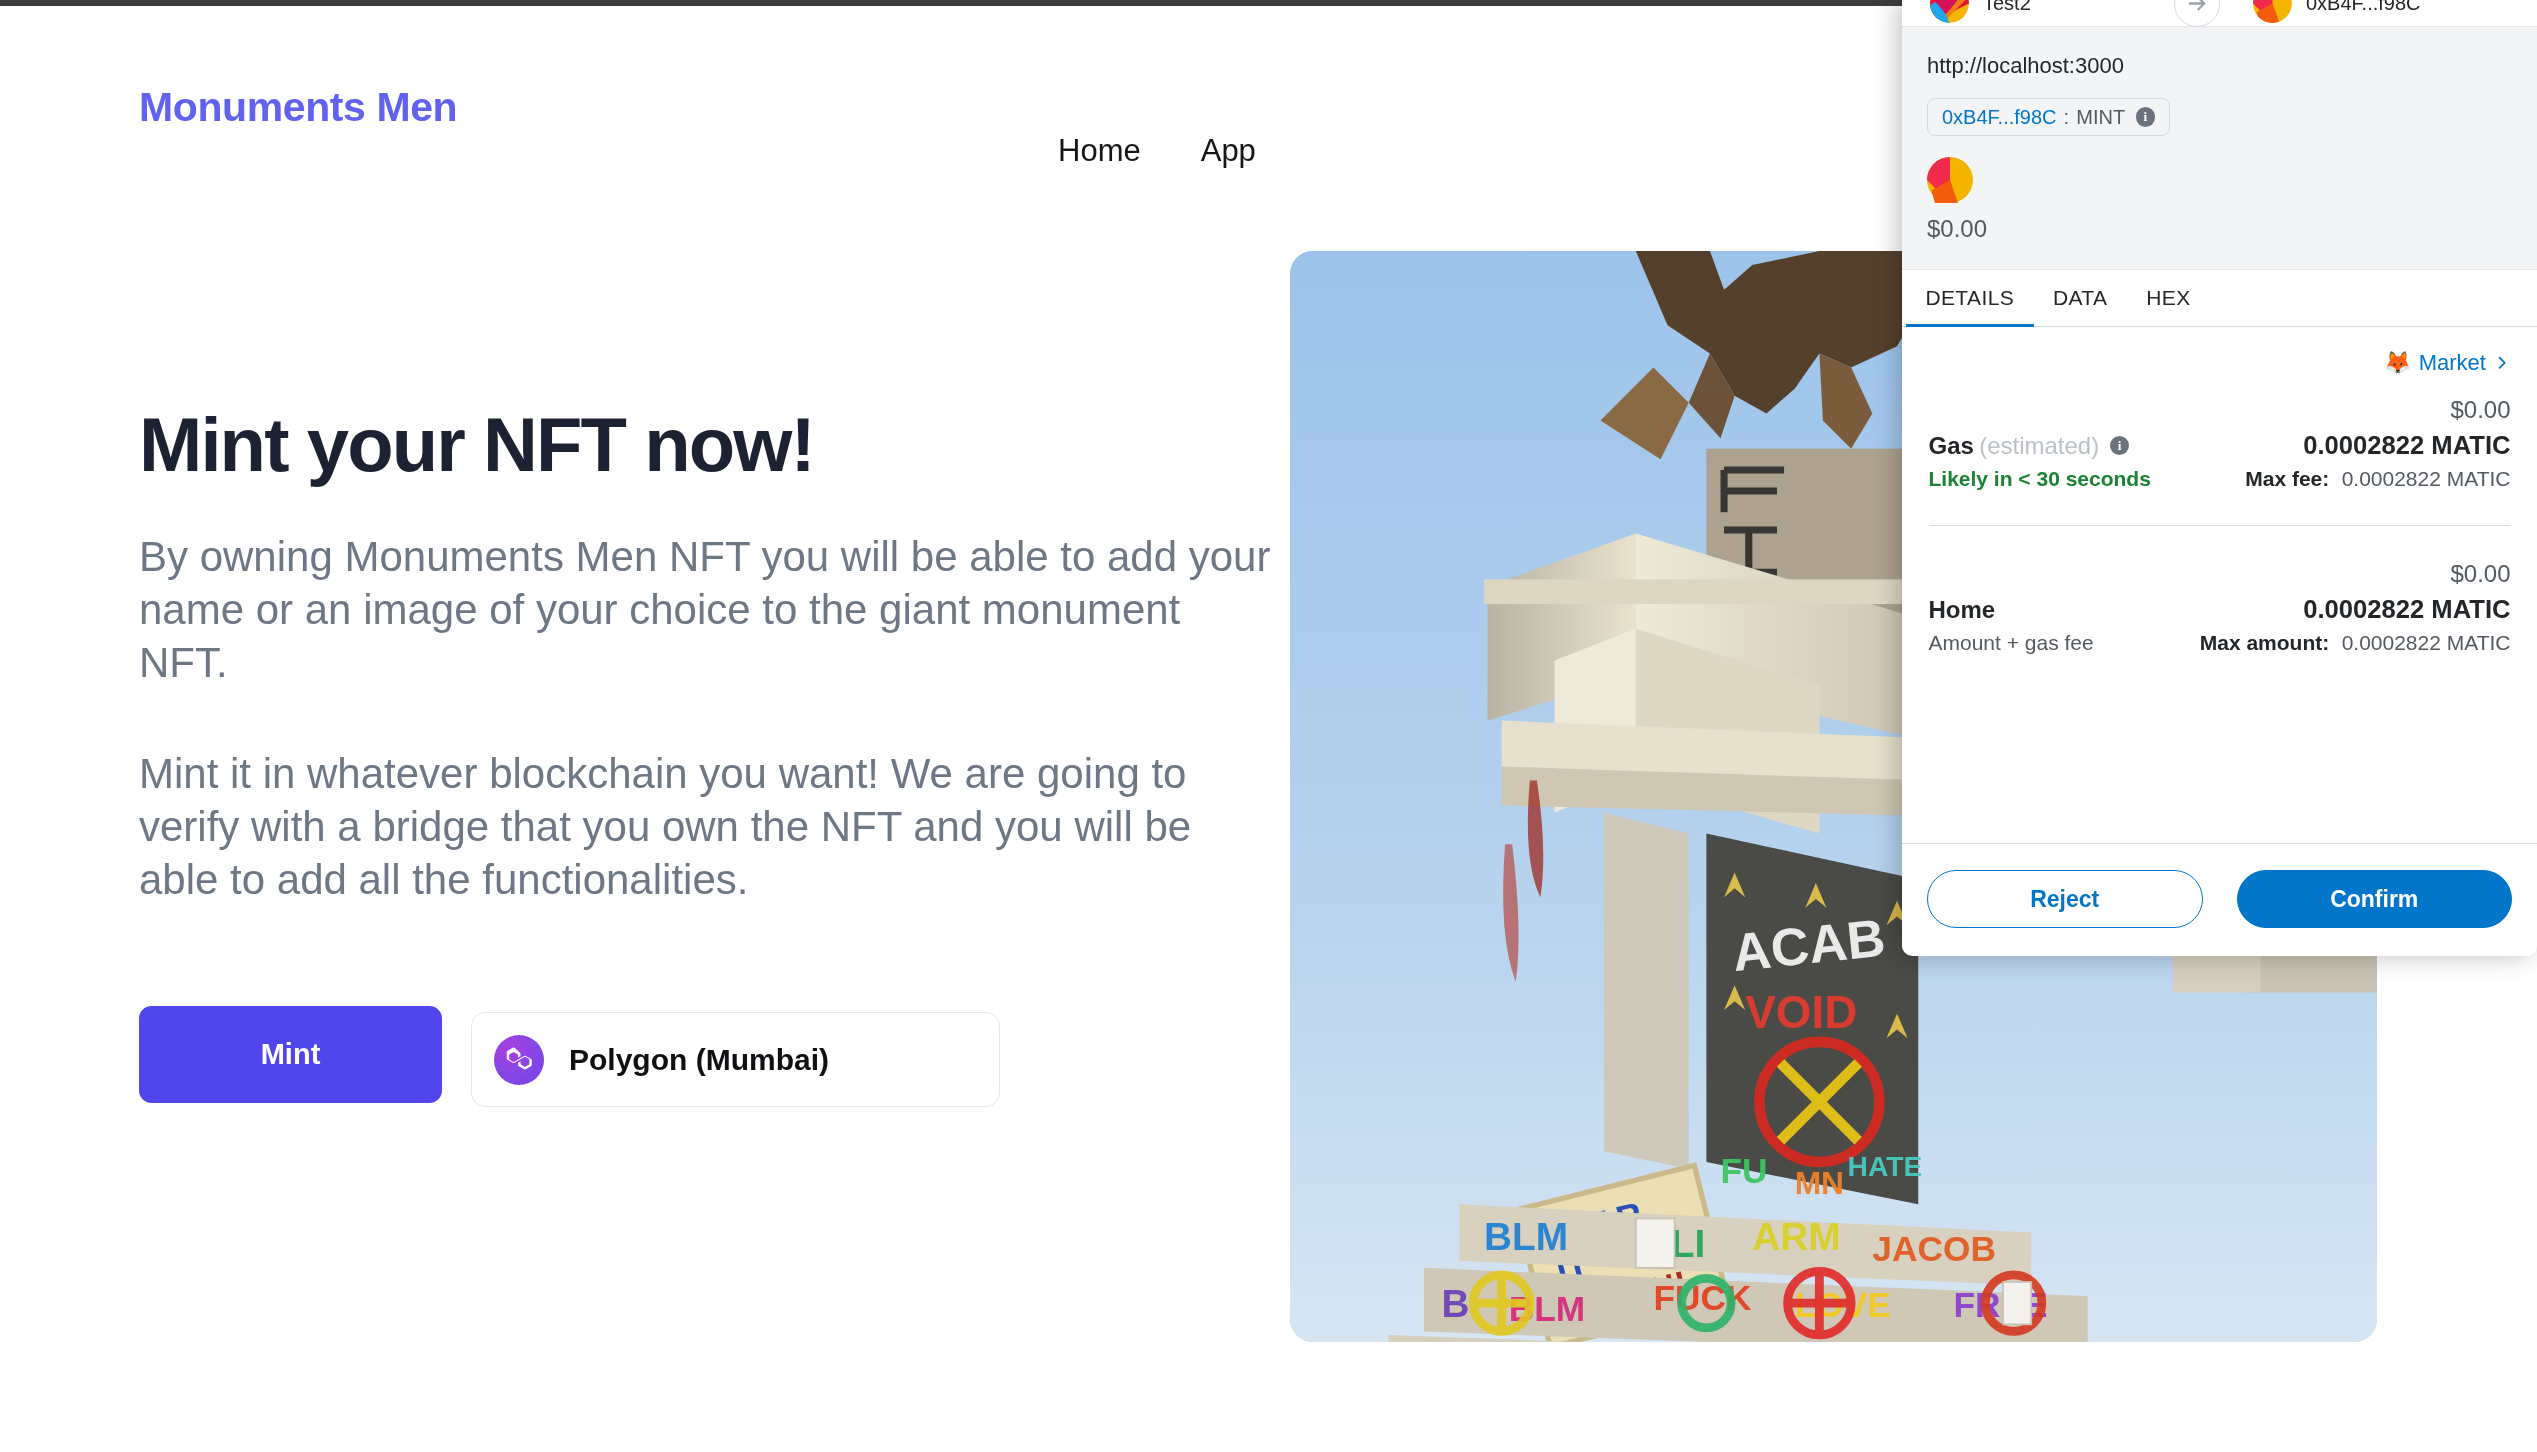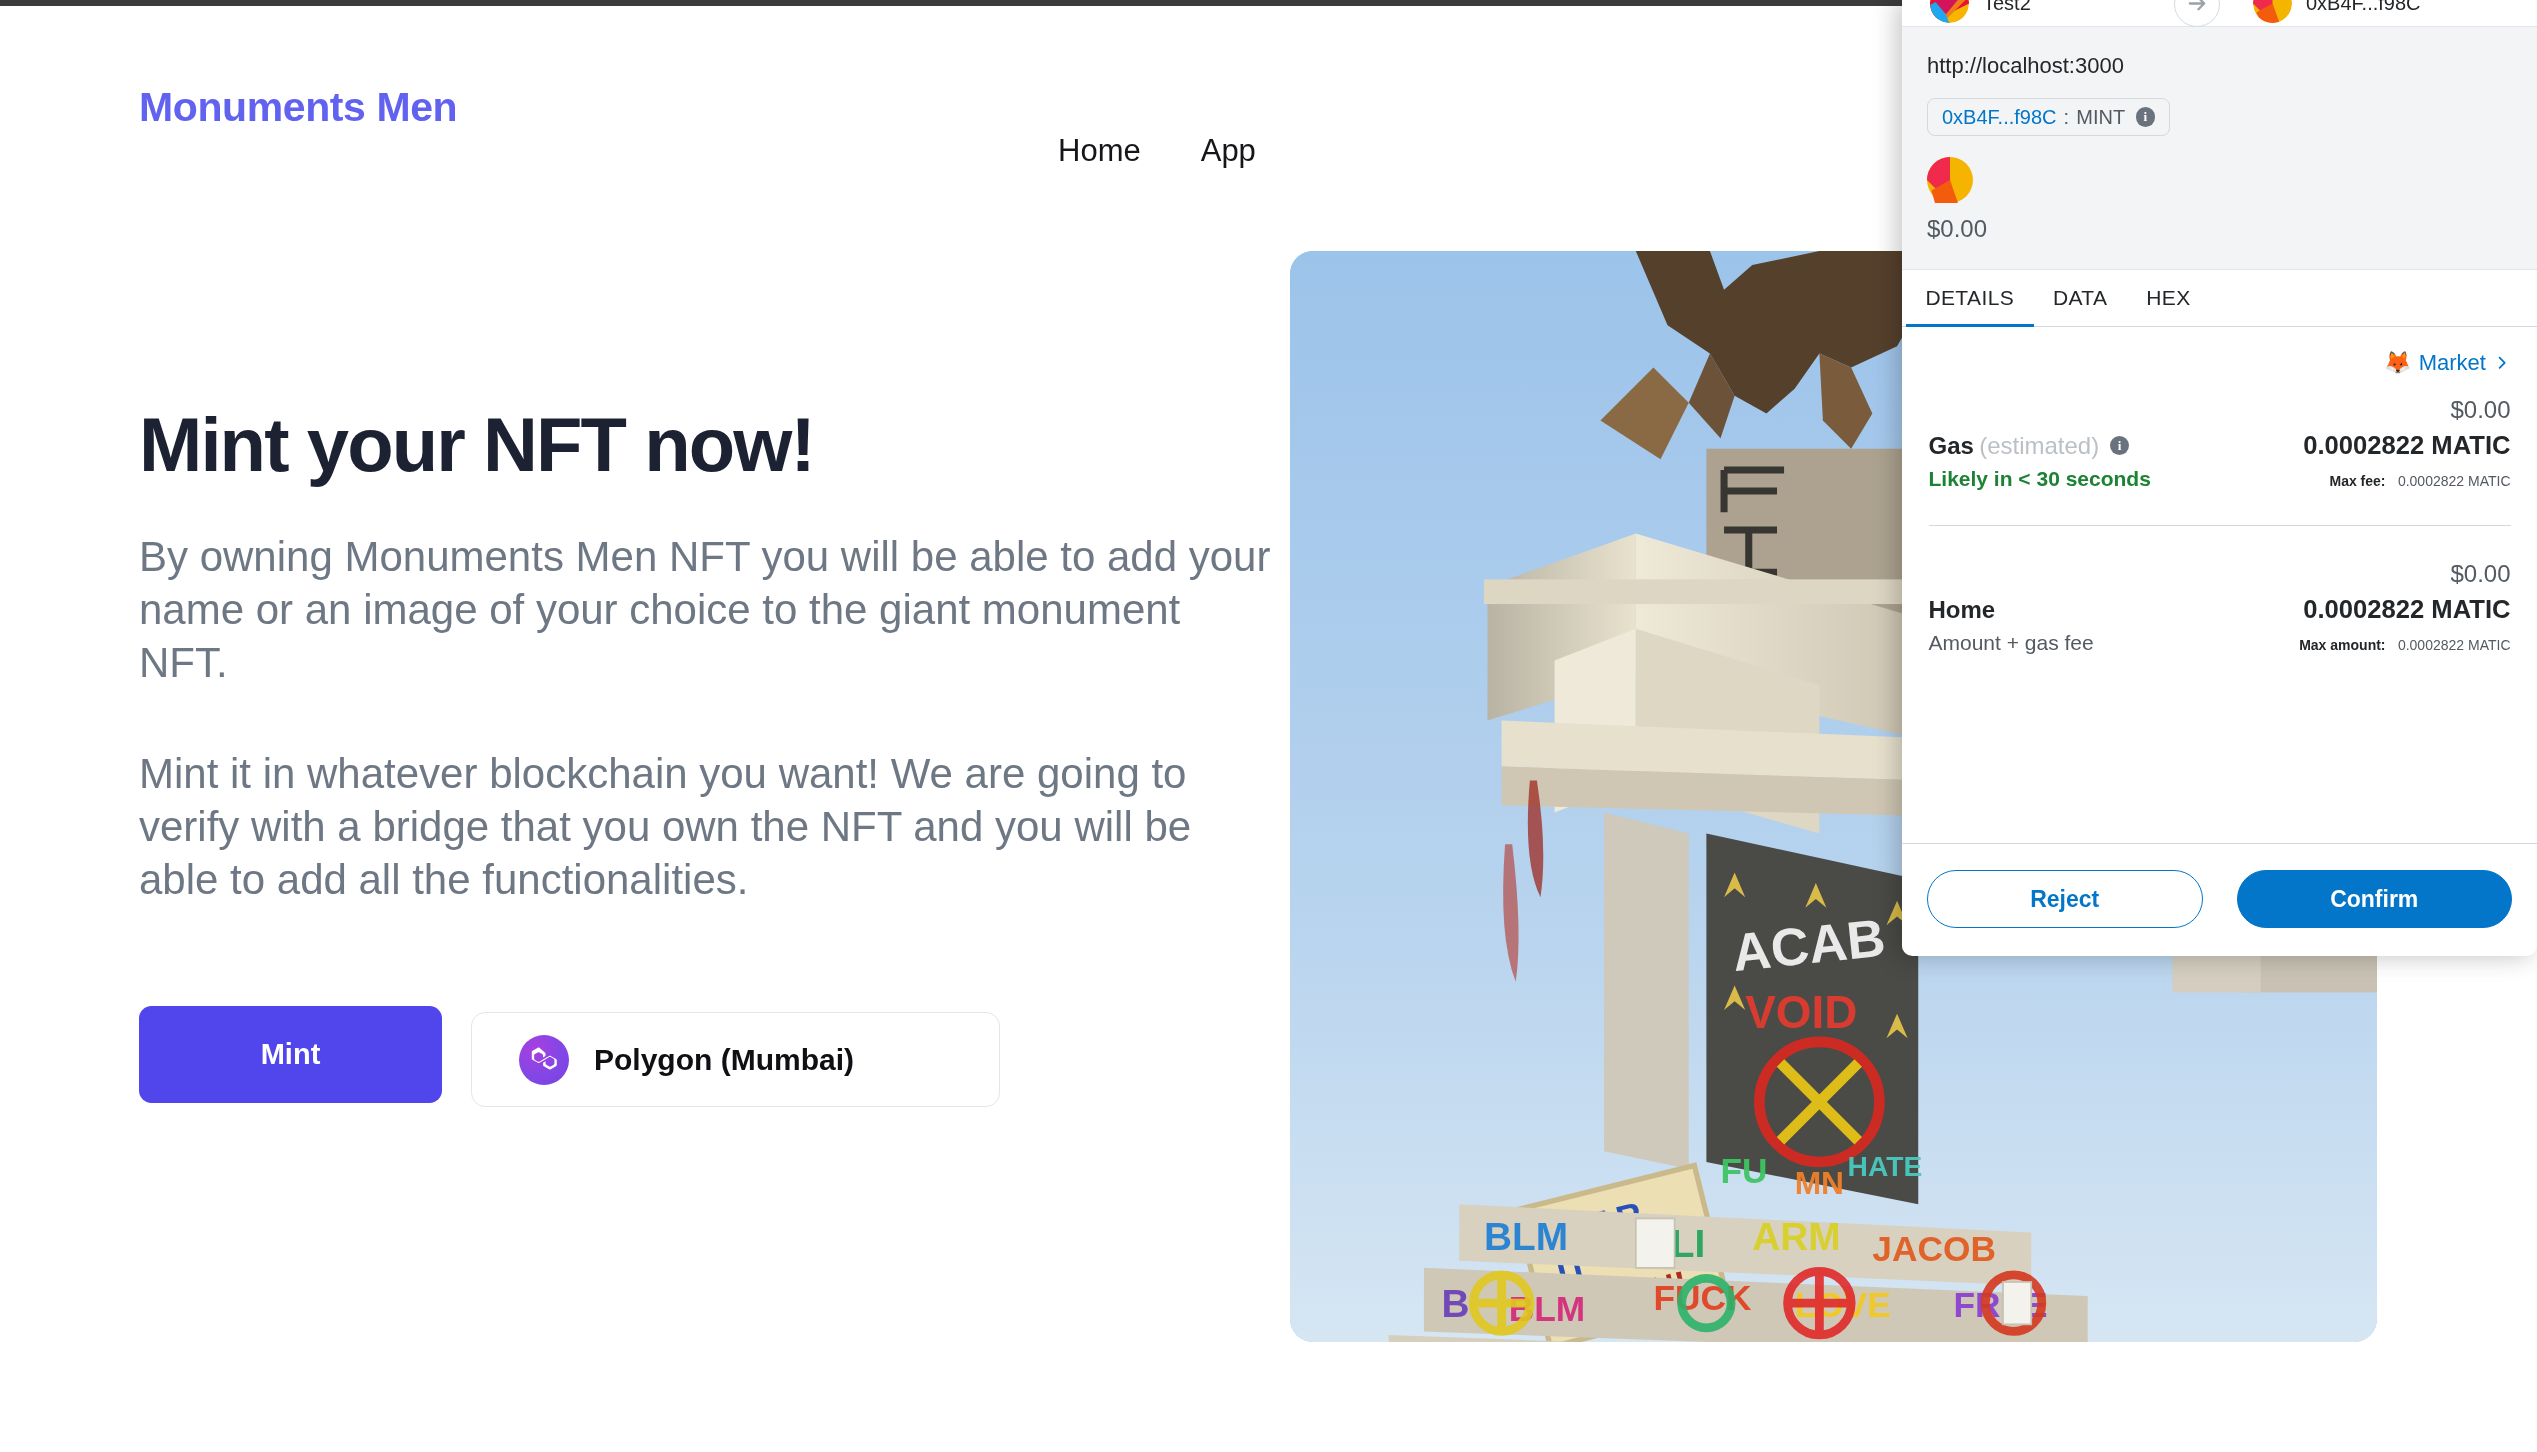--- a/index.html
+++ b/index.html
@@ -101,21 +101,21 @@
     color: #ffffff;
     font-family: "Liberation Sans", sans-serif;
     font-size: 29px;
     font-weight: 700;
     cursor: pointer;
   }
   #network-selector {
     margin-top: 6.2px;
     height: 95px;
     min-width: 529px;
-    padding: 0 47px;
+    padding: 0 22px;
     display: flex;
     align-items: center;
     gap: 25px;
     background: #ffffff;
     border: 1.8px solid #e6e6ea;
     border-radius: 14px;
     cursor: pointer;
   }
   #polygon-icon {
     width: 50px; height: 50px;
@@ -326,21 +326,21 @@
     display: flex;
     justify-content: space-between;
     align-items: baseline;
     margin-top: 7px;
   }
   #speed-text {
     font-size: 21px;
     font-weight: 700;
     color: #1c8234;
   }
-  .sub-right { font-size: 14px; color: #535a61; }
+  .sub-right { font-size: 21px; color: #535a61; }
   .sub-right b { color: #24272a; font-weight: 700; margin-right: 12.4px; }
 
   #fee-divider {
     height: 0.9px;
     background: #d6d9dc;
     margin: 34px 0 35px 0;
   }
   #amount-sub-label { font-size: 21px; color: #535a61; }
 
   

